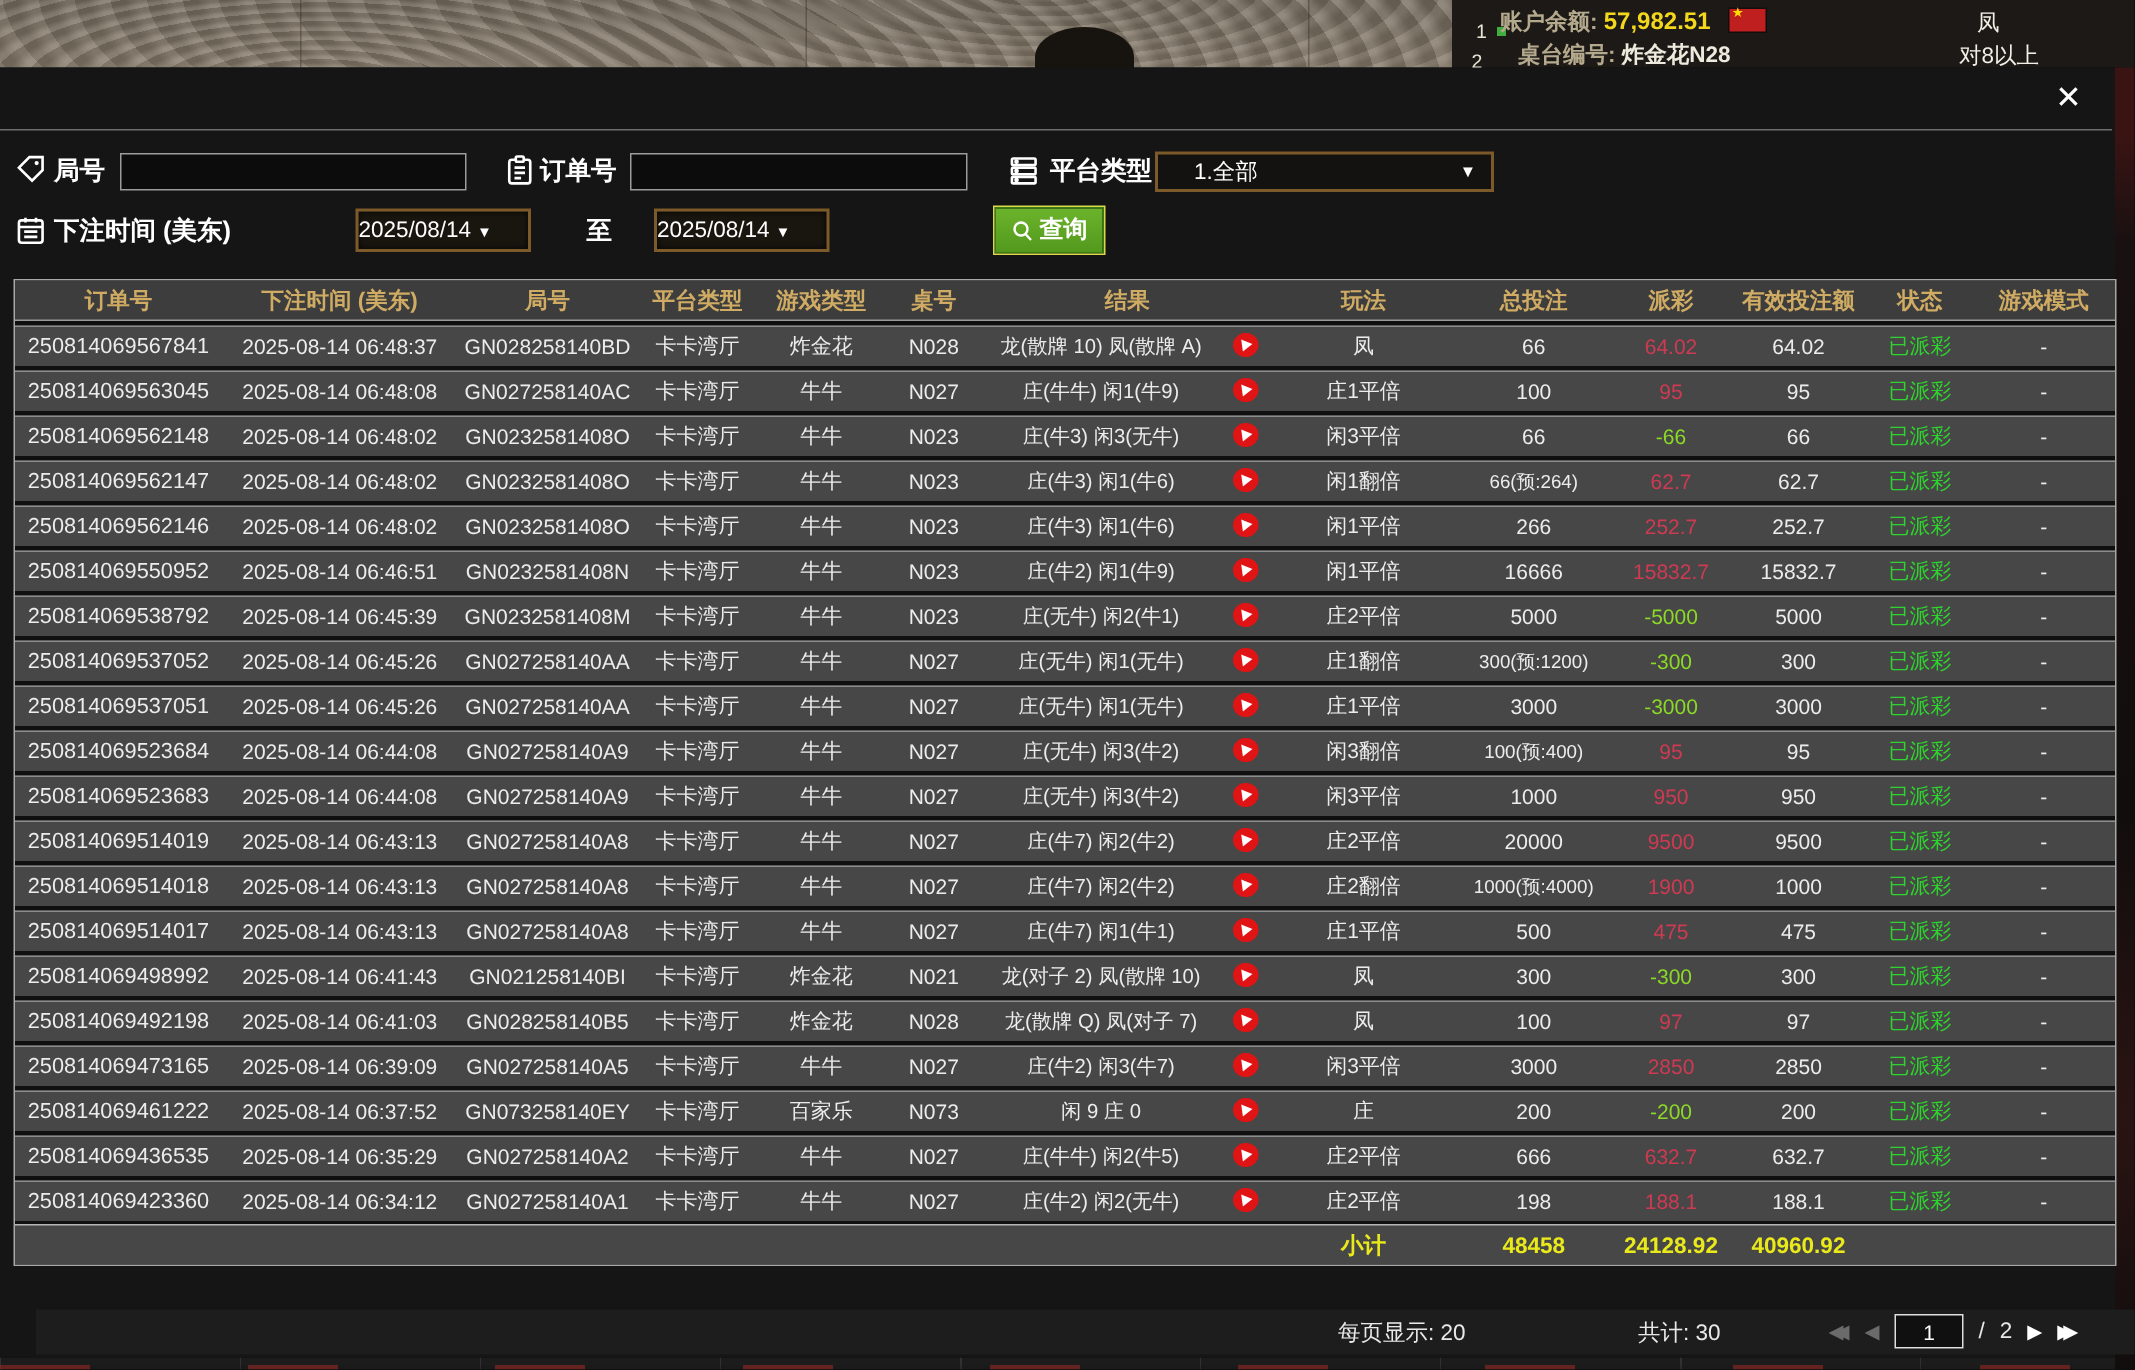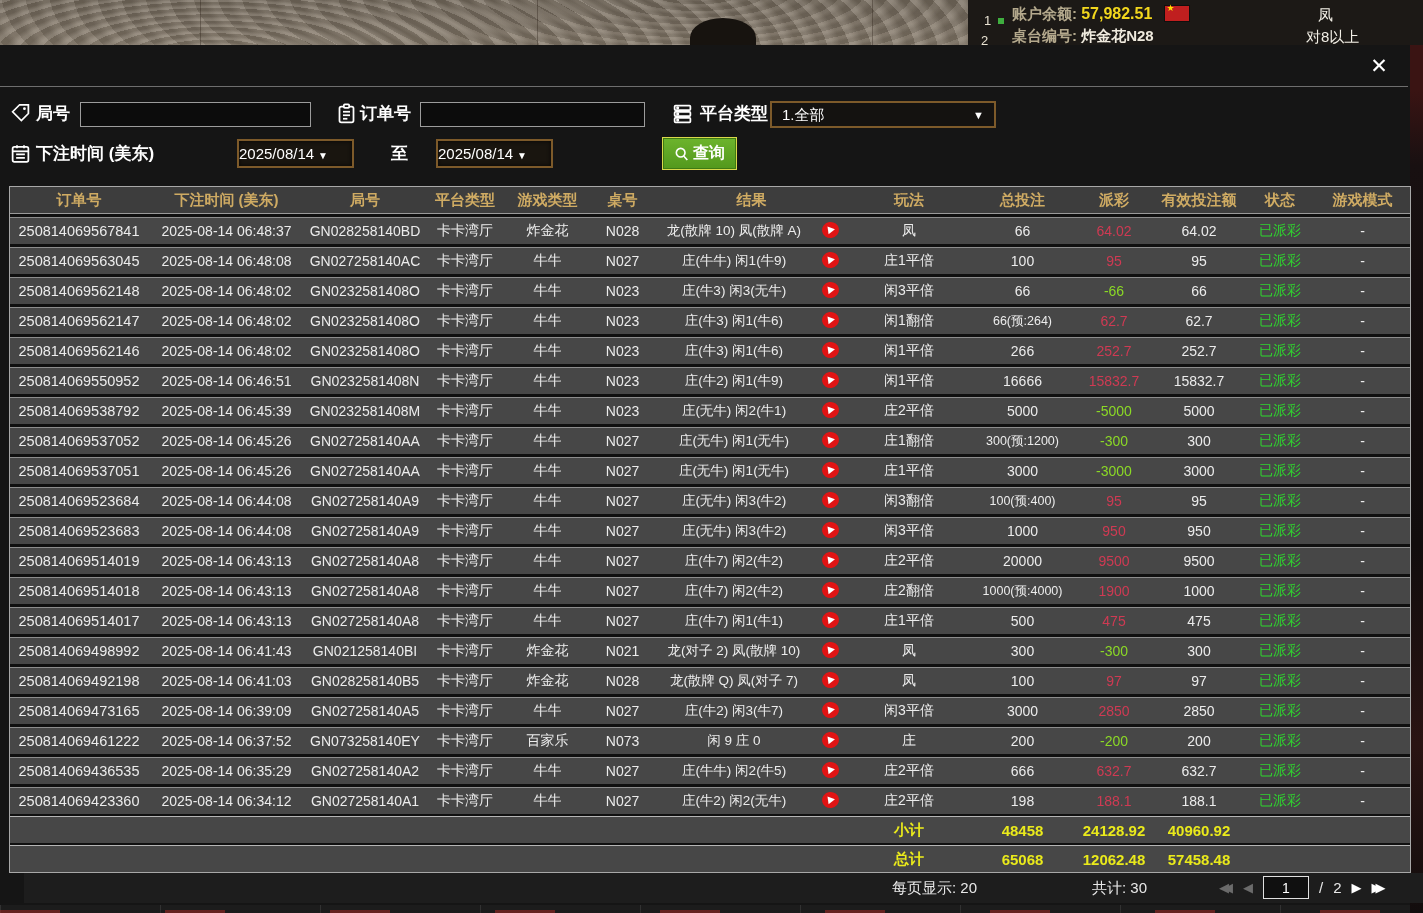--- a/index.html
+++ b/index.html
@@ -24,21 +24,21 @@
     background:#17130f; border-radius:50% 50% 0 0;
   }
   .bg-right {
     position:absolute; left:968px; top:0; width:455px; height:45px;
     background:#1c1916; color:#cfc4ac; font-size:14px;
   }
   .bg-right .rank { position:absolute; color:#e8e2d2; font-size:13px; }
   .bg-right .dot { position:absolute; width:6px; height:6px; background:#3fae3f; }
   .bg-right .lbl { color:#b4a98d; font-weight:bold; }
   .bg-right .balance-val { color:#f2d71d; font-weight:bold; font-size:16px; }
-  .bg-right .row1 { position:absolute; left:44px; top:5px; white-space:nowrap; font-size:15px; }
+  .bg-right .row1 { position:absolute; left:32px; top:5px; white-space:nowrap; font-size:15px; }
   .bg-right .row2 { position:absolute; left:44px; top:27px; white-space:nowrap; font-size:15px; color:#efeade; font-weight:bold; }
   .bg-right .side1 { position:absolute; left:350px; top:6px; color:#f2efe6; font-size:15px; }
   .bg-right .side2 { position:absolute; left:338px; top:28px; color:#f2efe6; font-size:15px; }
   .flag {
     display:inline-block; width:24px; height:15px; background:#c01f1f; vertical-align:-2px;
     margin-left:8px; position:relative; box-shadow:0 0 0 1px rgba(0,0,0,.4);
   }
   .flag::before { content:"★"; position:absolute; left:2px; top:-3px; color:#ffde00; font-size:9px; }
   .bg-right-sliver {
     position:absolute; left:1410px; top:45px; width:13px; height:868px;
@@ -67,21 +67,21 @@
   
   .filter-label { position:absolute; color:#fff; font-weight:bold; font-size:17px; white-space:nowrap; }
   .f-icon { position:absolute; width:21px; height:21px; }
   .f-icon svg { width:100%; height:100%; }
   .text-input {
     position:absolute; height:25px; background:#0c0c0c; border:1px solid #9c9c9c;
     color:#fff; font-size:14px; padding:0 6px; outline:none;
   }
   .select-box {
     position:absolute; height:27px; background:#141210; border:2px solid #7d5a2a;
-    color:#fff; font-size:15px; line-height:23px; padding:0 10px; cursor:pointer;
+    color:#fff; font-size:15px; line-height:23px; padding:0 24px; cursor:pointer;
   }
   .select-box .arr { position:absolute; right:10px; top:1px; font-size:11px; color:#fff; }
   .date-btn {
     position:absolute; height:29px; background:#19150f; border:2px solid #7d5a2a;
     color:#fff; font-size:15px; line-height:25px; text-align:left; cursor:pointer; width:117px;
     box-shadow:inset 0 0 4px rgba(0,0,0,.8);
   }
   .date-btn .arr { font-size:10px; margin-left:4px; }
   .query-btn {
     position:absolute; left:663px; top:93px; width:73px; height:31px;
@@ -587,36 +587,20 @@
         <div></div>
         <div></div>
         <div></div>
       <div>小计</div>
       <div>48458</div>
       <div>24128.92</div>
       <div>40960.92</div>
       <div></div>
         <div></div>
     </div>
-    <div class="tgrid sumrow">
-      <div></div>
-        <div></div>
-        <div></div>
-        <div></div>
-        <div></div>
-        <div></div>
-        <div></div>
-        <div></div>
-      <div>总计</div>
-      <div>65068</div>
-      <div>12062.48</div>
-      <div>57458.48</div>
-      <div></div>
-        <div></div>
-    </div>
   </div>
 
   <div class="pager">
     <div class="ps">每页显示: 20</div>
     <div class="tc">共计: 30</div>
     <div class="nav">
       <span class="arrow dim">◀◀</span>
       <span class="arrow dim">◀</span>
       <input class="page-input" value="1" style="">
       <span class="sep">/</span>

